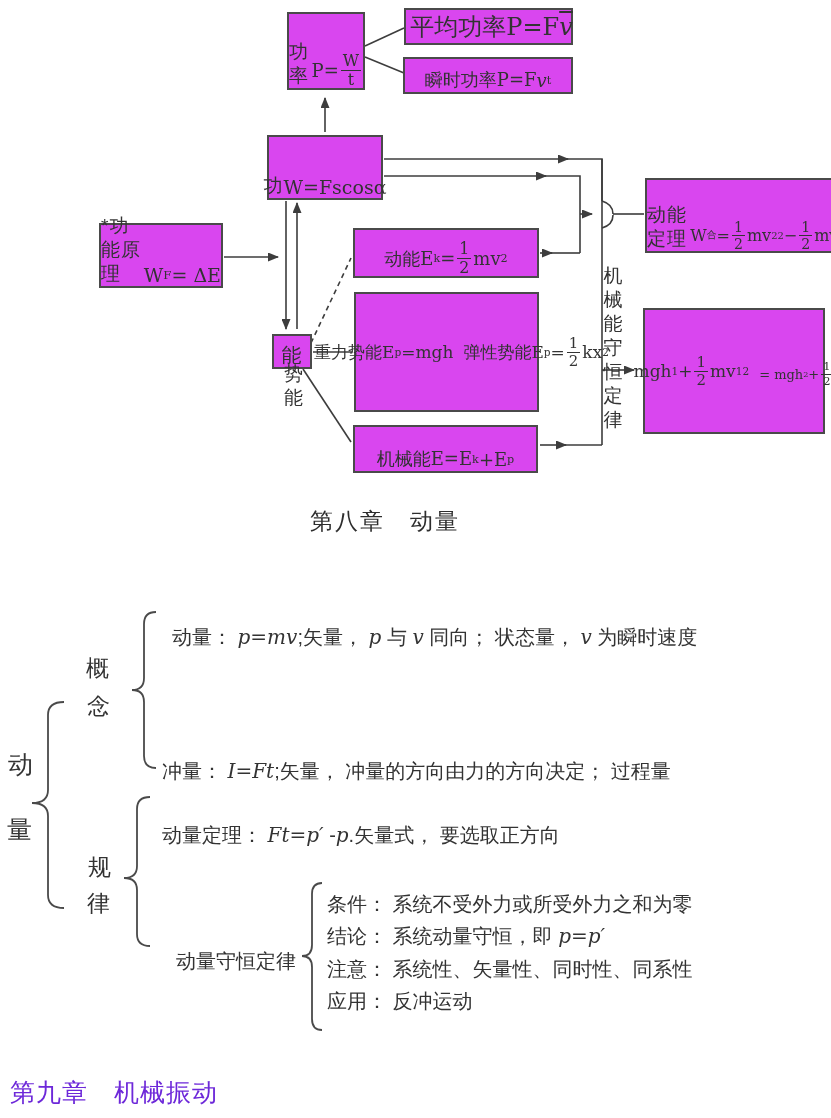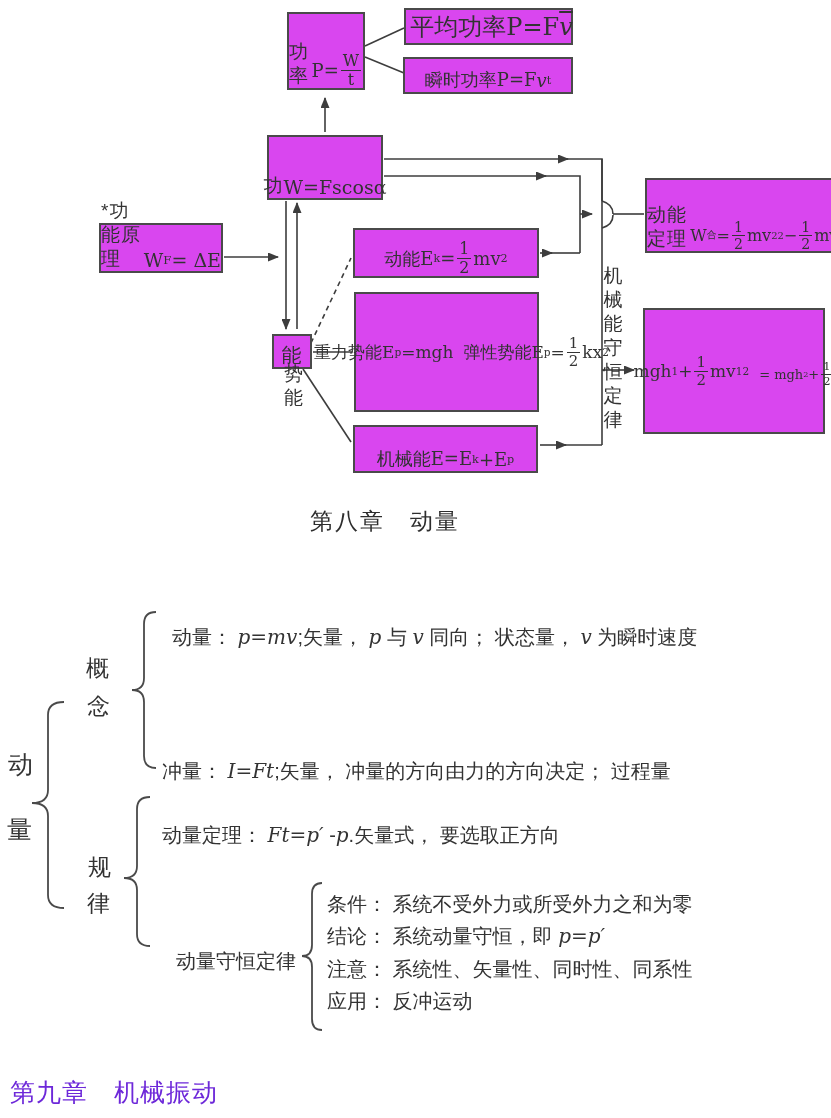--- a/index.html
+++ b/index.html
@@ -85,21 +85,21 @@
 
   <div class="box" style="left:403px;top:57px;width:170px;height:37px;">
     <div class="fline formula" style="font-size:18px;">瞬时功率P=F<em>v</em><sub>t</sub></div>
   </div>
 
   <div class="box" style="left:267px;top:135px;width:116px;height:65px;">
     <div class="title">功</div>
     <div class="fline formula" style="font-size:19px;">W=Fscosα</div>
   </div>
 
-  <div class="box" style="left:99px;top:223px;width:124px;height:50px;">
+  <div class="box" style="left:99px;top:223px;width:124px;height:65px;">
     <div class="title">*功能原理</div>
     <div class="fline formula" style="font-size:19px;">W<sub>F</sub> = ΔE</div>
   </div>
 
   <div class="box" style="left:272px;top:334px;width:40px;height:35px;">
     <div class="title" style="font-size:20px;">能</div>
   </div>
 
   <div class="box" style="left:353px;top:228px;width:186px;height:50px;">
     <div class="fline formula" style="font-size:18px;">动能E<sub>k</sub>=<span class="frac">

